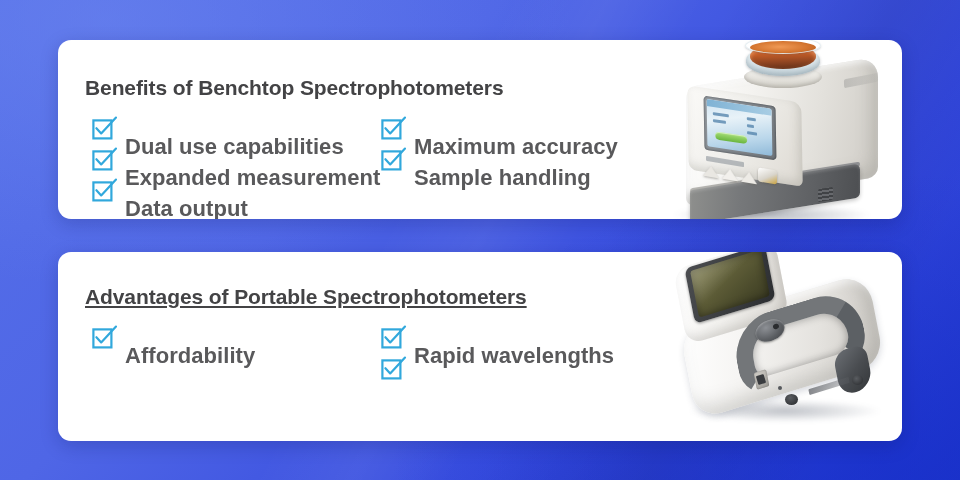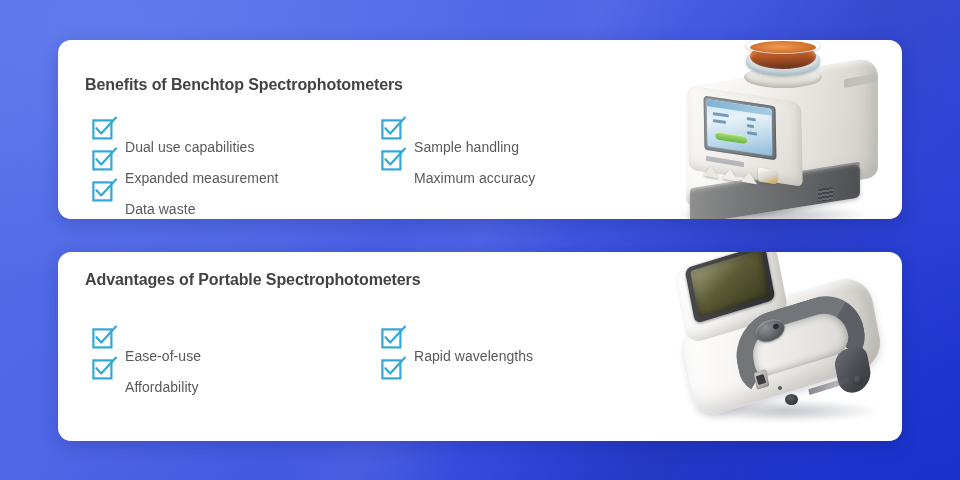--- a/index.html
+++ b/index.html
@@ -43,48 +43,48 @@
     overflow:hidden;
     z-index:2;
   }
   #card-benchtop { top:40px; height:179px; }
   #card-portable { top:252px; height:189px; }
 
   .card-body { position:absolute; left:27px; top:0; width:600px; height:100%; }
 
   .card-title {
     color:#434345;
-    font-size:16px;
+    font-size:21px;
     font-weight:bold;
     letter-spacing:-0.1px;
     position:absolute;
     white-space:nowrap;
   }
   #card-benchtop .card-title { top:36px; }
-  #card-portable  .card-title { top:19px; }
+  #card-portable  .card-title { top:33px;text-decoration:underline; }
 
   .list-cols { position:absolute; width:600px; }
   #card-benchtop .list-cols { top:75px; }
   #card-portable  .list-cols { top:72px; }
 
   .col { position:absolute; top:0; }
   .col-1 { left:8px; }
   .col-2 { left:297px; }
 
   .li {
     display:flex;
     align-items:center;
     height:28px;
     margin-bottom:3px;
     white-space:nowrap;
   }
   .li-label {
-    font-size:14px;
+    font-size:22px;
     color:#59595b;
-    font-weight:normal;
+    font-weight:bold;
     letter-spacing:0.05px;
     margin-left:11px;
     margin-top:36px;
   }
 
   .cbx { width:21px; height:21px; flex:0 0 21px; position:relative; }
   .cbx svg { position:absolute; left:-1px; top:-4px; overflow:visible; }
 
   
   .device { position:absolute; z-index:3; }
@@ -363,42 +363,42 @@
           </span>
           <span class="li-label">Expanded measurement</span>
         </div>
         <div class="li">
           <span class="cbx">
             <svg width="26" height="26" viewBox="0 0 26 26">
               <rect x="1.4" y="5.4" width="18" height="18" fill="none" stroke="#31a8dc" stroke-width="2.2"></rect>
               <path d="M4.4 13.2 L9.2 18.4 L24 2.6" fill="none" stroke="#31a8dc" stroke-width="2.2" stroke-linecap="round" stroke-linejoin="round"></path>
             </svg>
           </span>
-          <span class="li-label">Data waste</span>
+          <span class="li-label">Data output</span>
         </div>
       </div>
 
       <div class="col col-2">
         <div class="li">
           <span class="cbx">
             <svg width="26" height="26" viewBox="0 0 26 26">
               <rect x="1.4" y="5.4" width="18" height="18" fill="none" stroke="#31a8dc" stroke-width="2.2"></rect>
               <path d="M4.4 13.2 L9.2 18.4 L24 2.6" fill="none" stroke="#31a8dc" stroke-width="2.2" stroke-linecap="round" stroke-linejoin="round"></path>
             </svg>
           </span>
+          <span class="li-label">Maximum accuracy</span>
+        </div>
+        <div class="li">
+          <span class="cbx">
+            <svg width="26" height="26" viewBox="0 0 26 26">
+              <rect x="1.4" y="5.4" width="18" height="18" fill="none" stroke="#31a8dc" stroke-width="2.2"></rect>
+              <path d="M4.4 13.2 L9.2 18.4 L24 2.6" fill="none" stroke="#31a8dc" stroke-width="2.2" stroke-linecap="round" stroke-linejoin="round"></path>
+            </svg>
+          </span>
           <span class="li-label">Sample handling</span>
-        </div>
-        <div class="li">
-          <span class="cbx">
-            <svg width="26" height="26" viewBox="0 0 26 26">
-              <rect x="1.4" y="5.4" width="18" height="18" fill="none" stroke="#31a8dc" stroke-width="2.2"></rect>
-              <path d="M4.4 13.2 L9.2 18.4 L24 2.6" fill="none" stroke="#31a8dc" stroke-width="2.2" stroke-linecap="round" stroke-linejoin="round"></path>
-            </svg>
-          </span>
-          <span class="li-label">Maximum accuracy</span>
         </div>
       </div>
 
     </div>
   </div>
 
   <div class="device" id="device-benchtop">
     <div class="bt-shadow"></div>
     <div class="bt-body"></div>
     <div class="bt-logo"></div>
@@ -438,29 +438,20 @@
     <div class="list-cols">
 
       <div class="col col-1">
         <div class="li">
           <span class="cbx">
             <svg width="26" height="26" viewBox="0 0 26 26">
               <rect x="1.4" y="5.4" width="18" height="18" fill="none" stroke="#31a8dc" stroke-width="2.2"></rect>
               <path d="M4.4 13.2 L9.2 18.4 L24 2.6" fill="none" stroke="#31a8dc" stroke-width="2.2" stroke-linecap="round" stroke-linejoin="round"></path>
             </svg>
           </span>
-          <span class="li-label">Ease-of-use</span>
-        </div>
-        <div class="li">
-          <span class="cbx">
-            <svg width="26" height="26" viewBox="0 0 26 26">
-              <rect x="1.4" y="5.4" width="18" height="18" fill="none" stroke="#31a8dc" stroke-width="2.2"></rect>
-              <path d="M4.4 13.2 L9.2 18.4 L24 2.6" fill="none" stroke="#31a8dc" stroke-width="2.2" stroke-linecap="round" stroke-linejoin="round"></path>
-            </svg>
-          </span>
           <span class="li-label">Affordability</span>
         </div>
       </div>
 
       <div class="col col-2">
         <div class="li">
           <span class="cbx">
             <svg width="26" height="26" viewBox="0 0 26 26">
               <rect x="1.4" y="5.4" width="18" height="18" fill="none" stroke="#31a8dc" stroke-width="2.2"></rect>
               <path d="M4.4 13.2 L9.2 18.4 L24 2.6" fill="none" stroke="#31a8dc" stroke-width="2.2" stroke-linecap="round" stroke-linejoin="round"></path>

